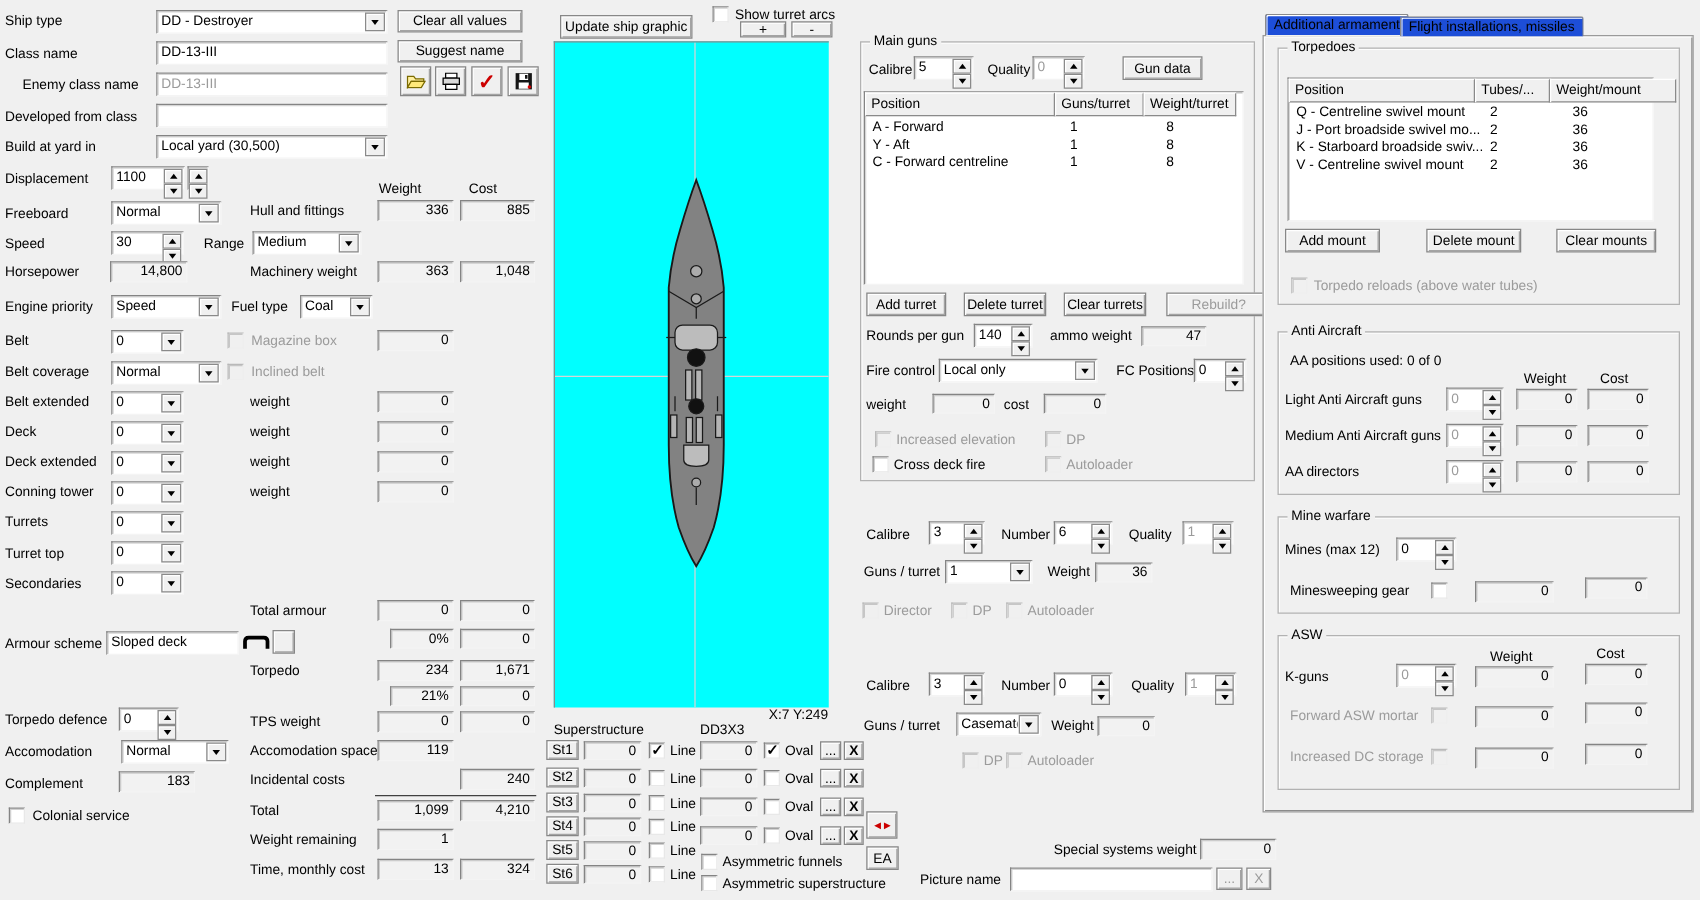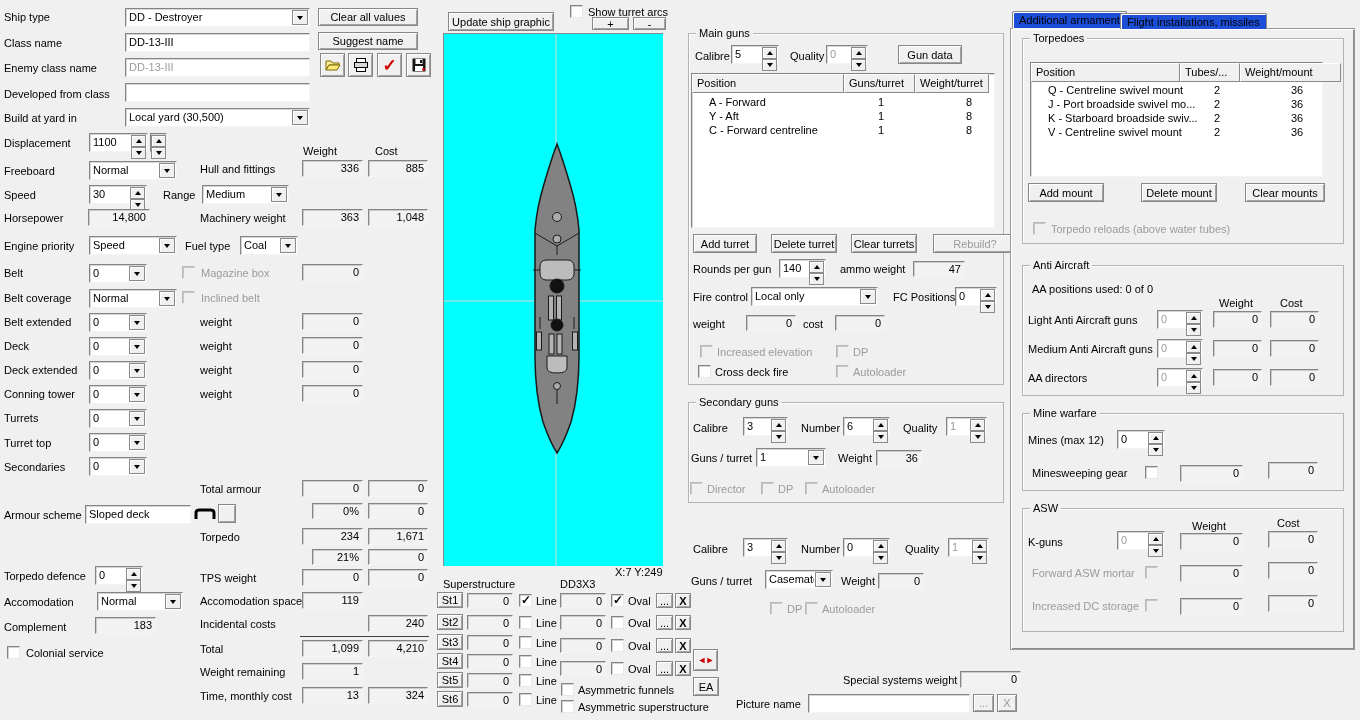--- a/index.html
+++ b/index.html
@@ -31,36 +31,36 @@
   .gb{position:absolute;border:1px solid #b2b2b2;box-shadow:1px 1px 0 #fdfdfd inset;box-sizing:border-box}
   .gt{position:absolute;top:-7px;left:7px;background:#f0f0f0;padding:0 3px;line-height:13px;white-space:nowrap}
   .panel{position:absolute;background:#f0f0f0;border:1px solid #9a9a9a;
          box-shadow:inset 1px 1px 0 #fff,inset -1px -1px 0 #8b8b8b;box-sizing:border-box}
   .tab{position:absolute;background:#1d4ed8;border:1px solid #8a8a8a;border-bottom:none;border-radius:2px 2px 0 0;
        box-shadow:inset 1px 1px 0 #fff;display:flex;align-items:center;padding:0 6px;box-sizing:border-box;white-space:nowrap}
   .th{position:absolute;display:flex}
   .th div{background:#f0f0f0;border:1px solid;border-color:#fff #8a8a8a #8a8a8a #fff;padding:2px 0 0 4px;
           box-sizing:border-box;height:19px;white-space:nowrap;overflow:hidden}
   .trow{position:absolute;display:flex;white-space:nowrap}
-  .trow div{overflow:hidden;padding-left:17px}
+  .trow div{overflow:hidden;padding-left:6px}
   .hr{position:absolute;height:1px;background:#404040}
 </style>
 </head>
 <body>
 
 <div id="app">
 
   <div class="lbl" style="left:4px;top:11px">Ship type</div>
   <div class="sunk dd" style="left:125px;top:8px;width:185px;height:19px">
     <span class="dv">DD - Destroyer</span>
       <span class="db"></span>
     </div>
   <div class="lbl" style="left:4px;top:37px">Class name</div>
   <div class="sunk ed" style="left:125px;top:33px;width:185px;height:19px">DD-13-III</div>
-  <div class="lbl" style="left:4px;top:62px">Enemy class name</div>
+  <div class="lbl" style="left:18px;top:62px">Enemy class name</div>
   <div class="sunk ed dim" style="left:125px;top:58px;width:185px;height:19px">DD-13-III</div>
   <div class="lbl" style="left:4px;top:88px">Developed from class</div>
   <div class="sunk ed" style="left:125px;top:83px;width:185px;height:19px"></div>
   <div class="lbl" style="left:4px;top:112px">Build at yard in</div>
   <div class="sunk dd" style="left:125px;top:108px;width:185px;height:19px">
     <span class="dv">Local yard (30,500)</span>
       <span class="db"></span>
     </div>
 
   <div class="btn" style="left:318px;top:8px;width:100px;height:18px">Clear all values</div>
@@ -437,23 +437,20 @@
 
   <span class="cb dis" style="left:700px;top:345px"></span>
   <div class="lbl dim" style="left:717px;top:346px">Increased elevation</div>
   <span class="cb dis" style="left:836px;top:345px"></span>
   <div class="lbl dim" style="left:853px;top:346px">DP</div>
   <span class="cb" style="left:698px;top:365px"></span>
   <div class="lbl" style="left:715px;top:366px">Cross deck fire</div>
   <span class="cb dis" style="left:836px;top:365px"></span>
   <div class="lbl dim" style="left:853px;top:366px">Autoloader</div>
 
-  <div class="gb" style="left:688px;top:402px;width:316px;height:101px">
-    <span class="gt">Secondary guns</span>
-    </div>
   <div class="lbl" style="left:693px;top:422px">Calibre</div>
   <div class="sunk spin" style="left:743px;top:417px;width:45px;height:19px">
     <span class="sv">3</span>
     <span class="sb">
         <span class="su"></span>
         <span class="sd"></span>
       </span>
     </div>
   <div class="lbl" style="left:801px;top:422px">Number</div>
   <div class="sunk spin" style="left:843px;top:417px;width:47px;height:19px">

